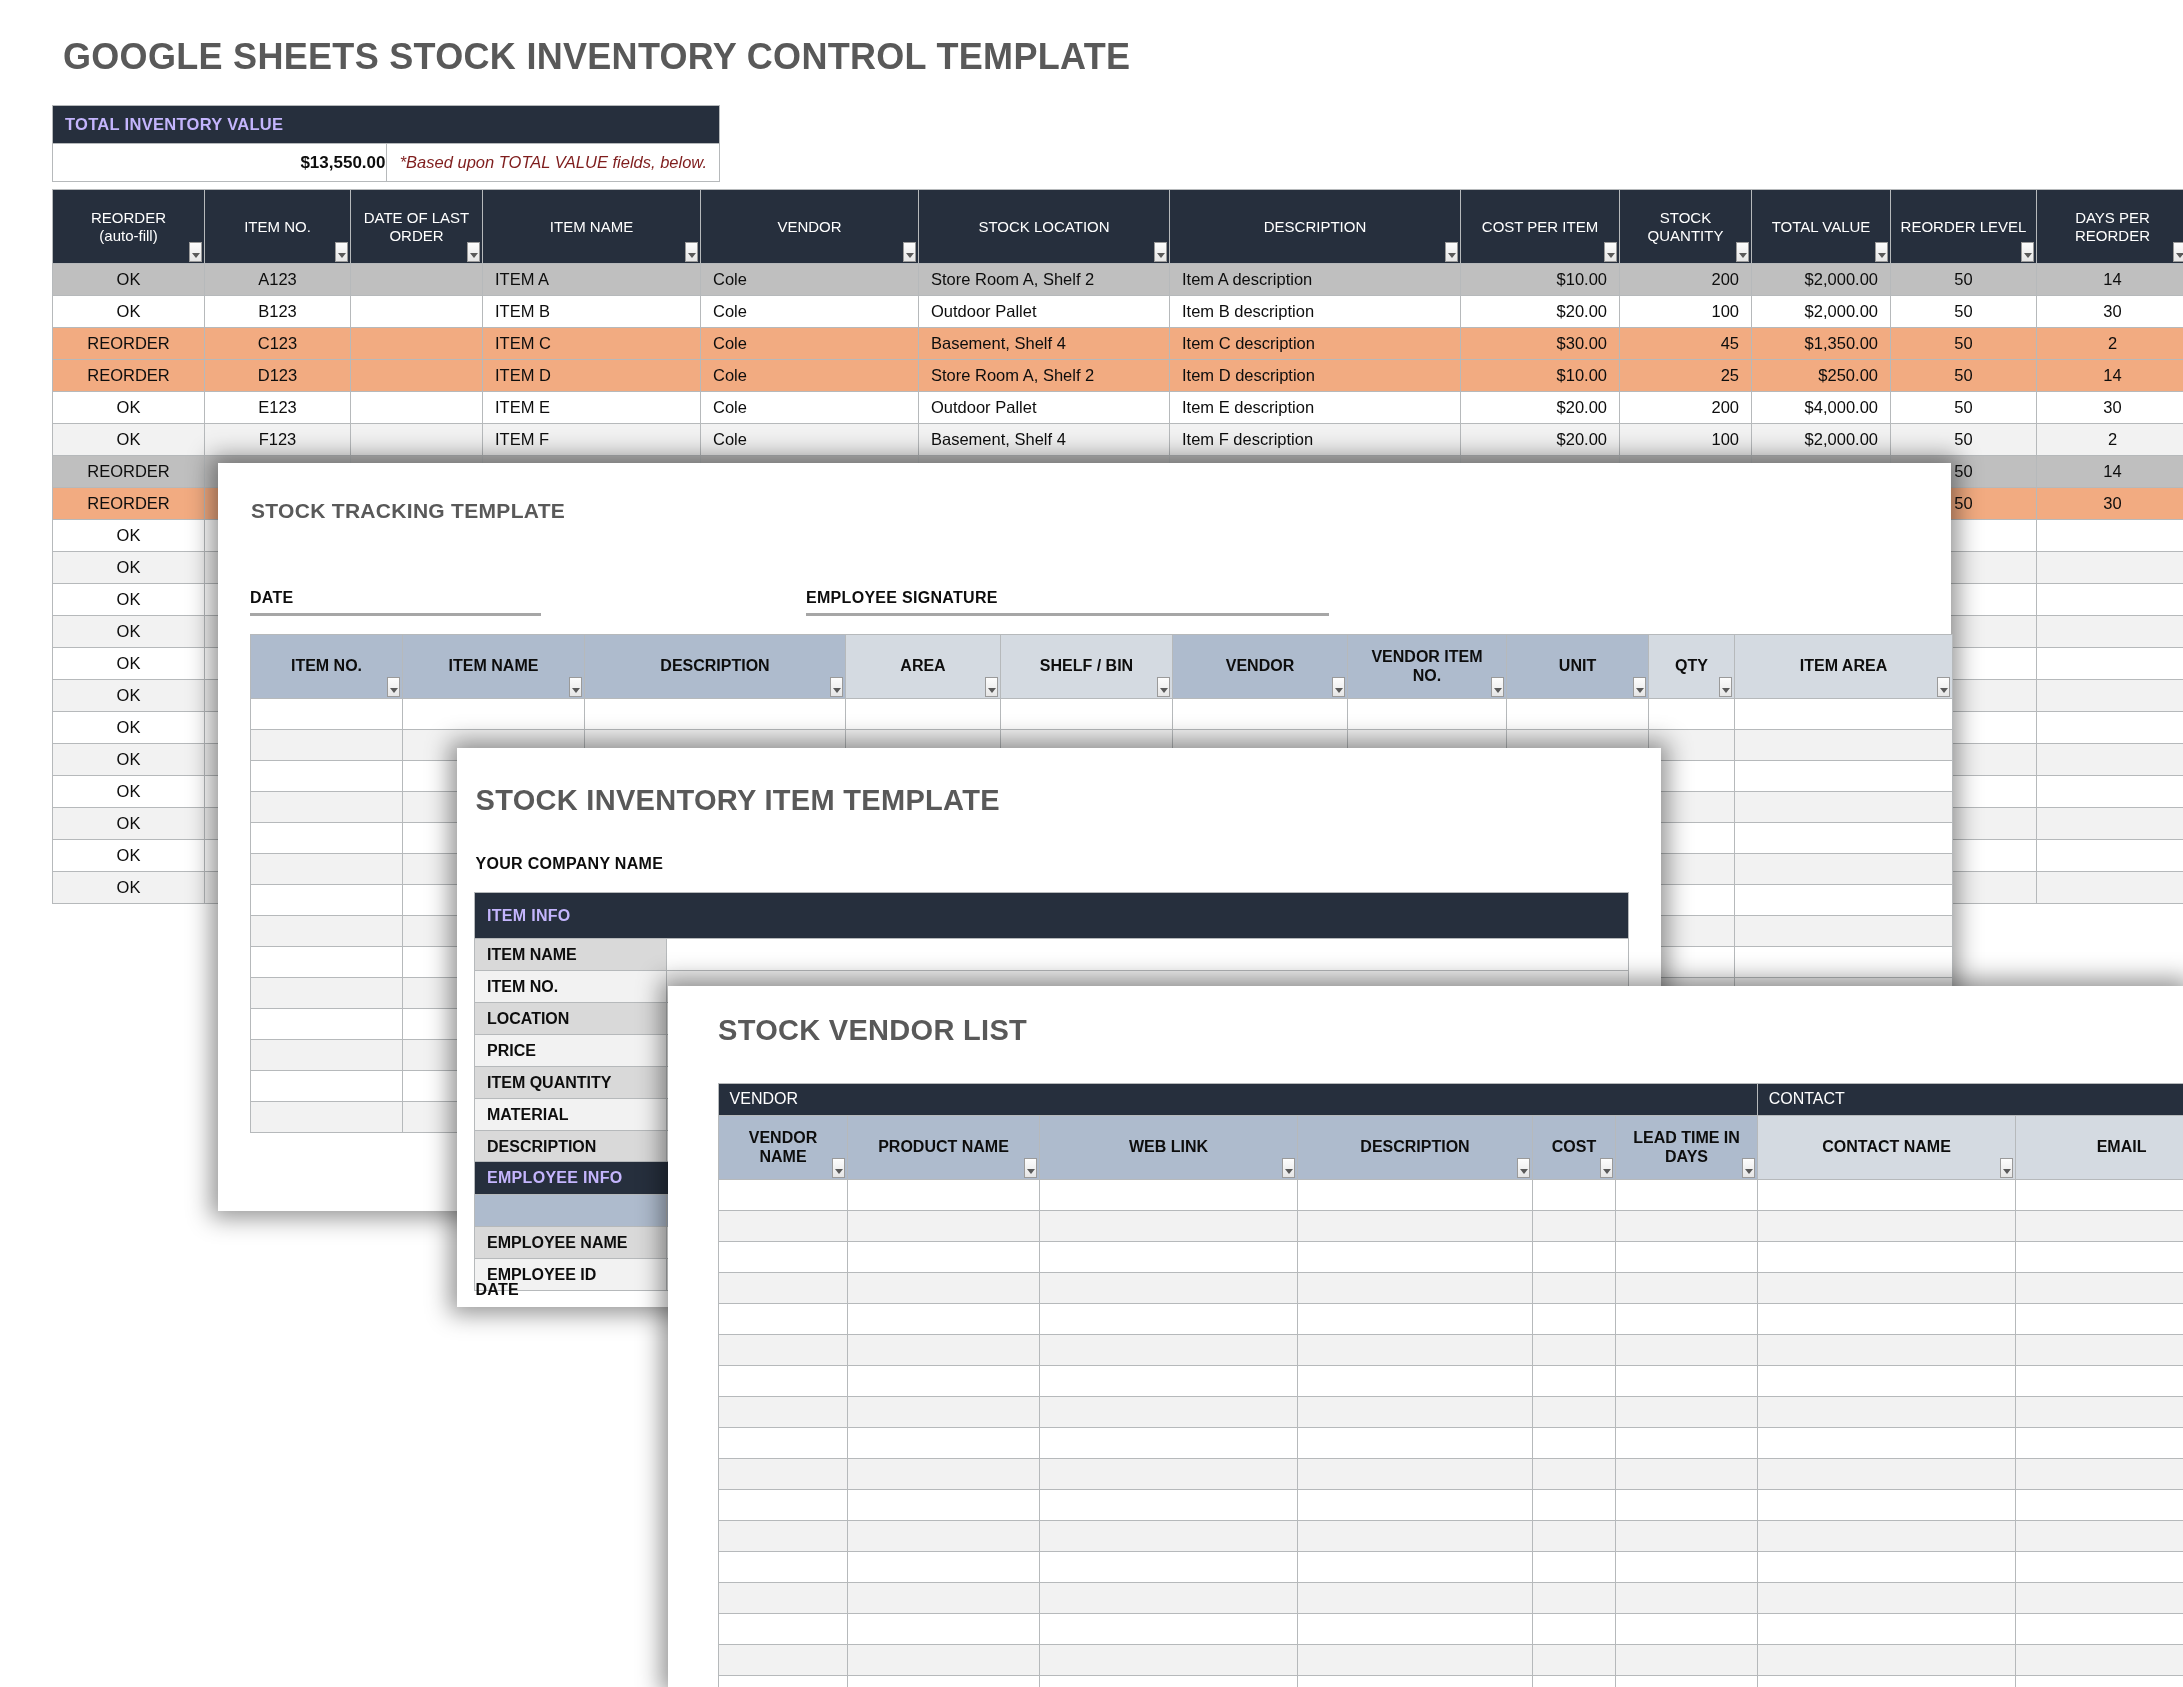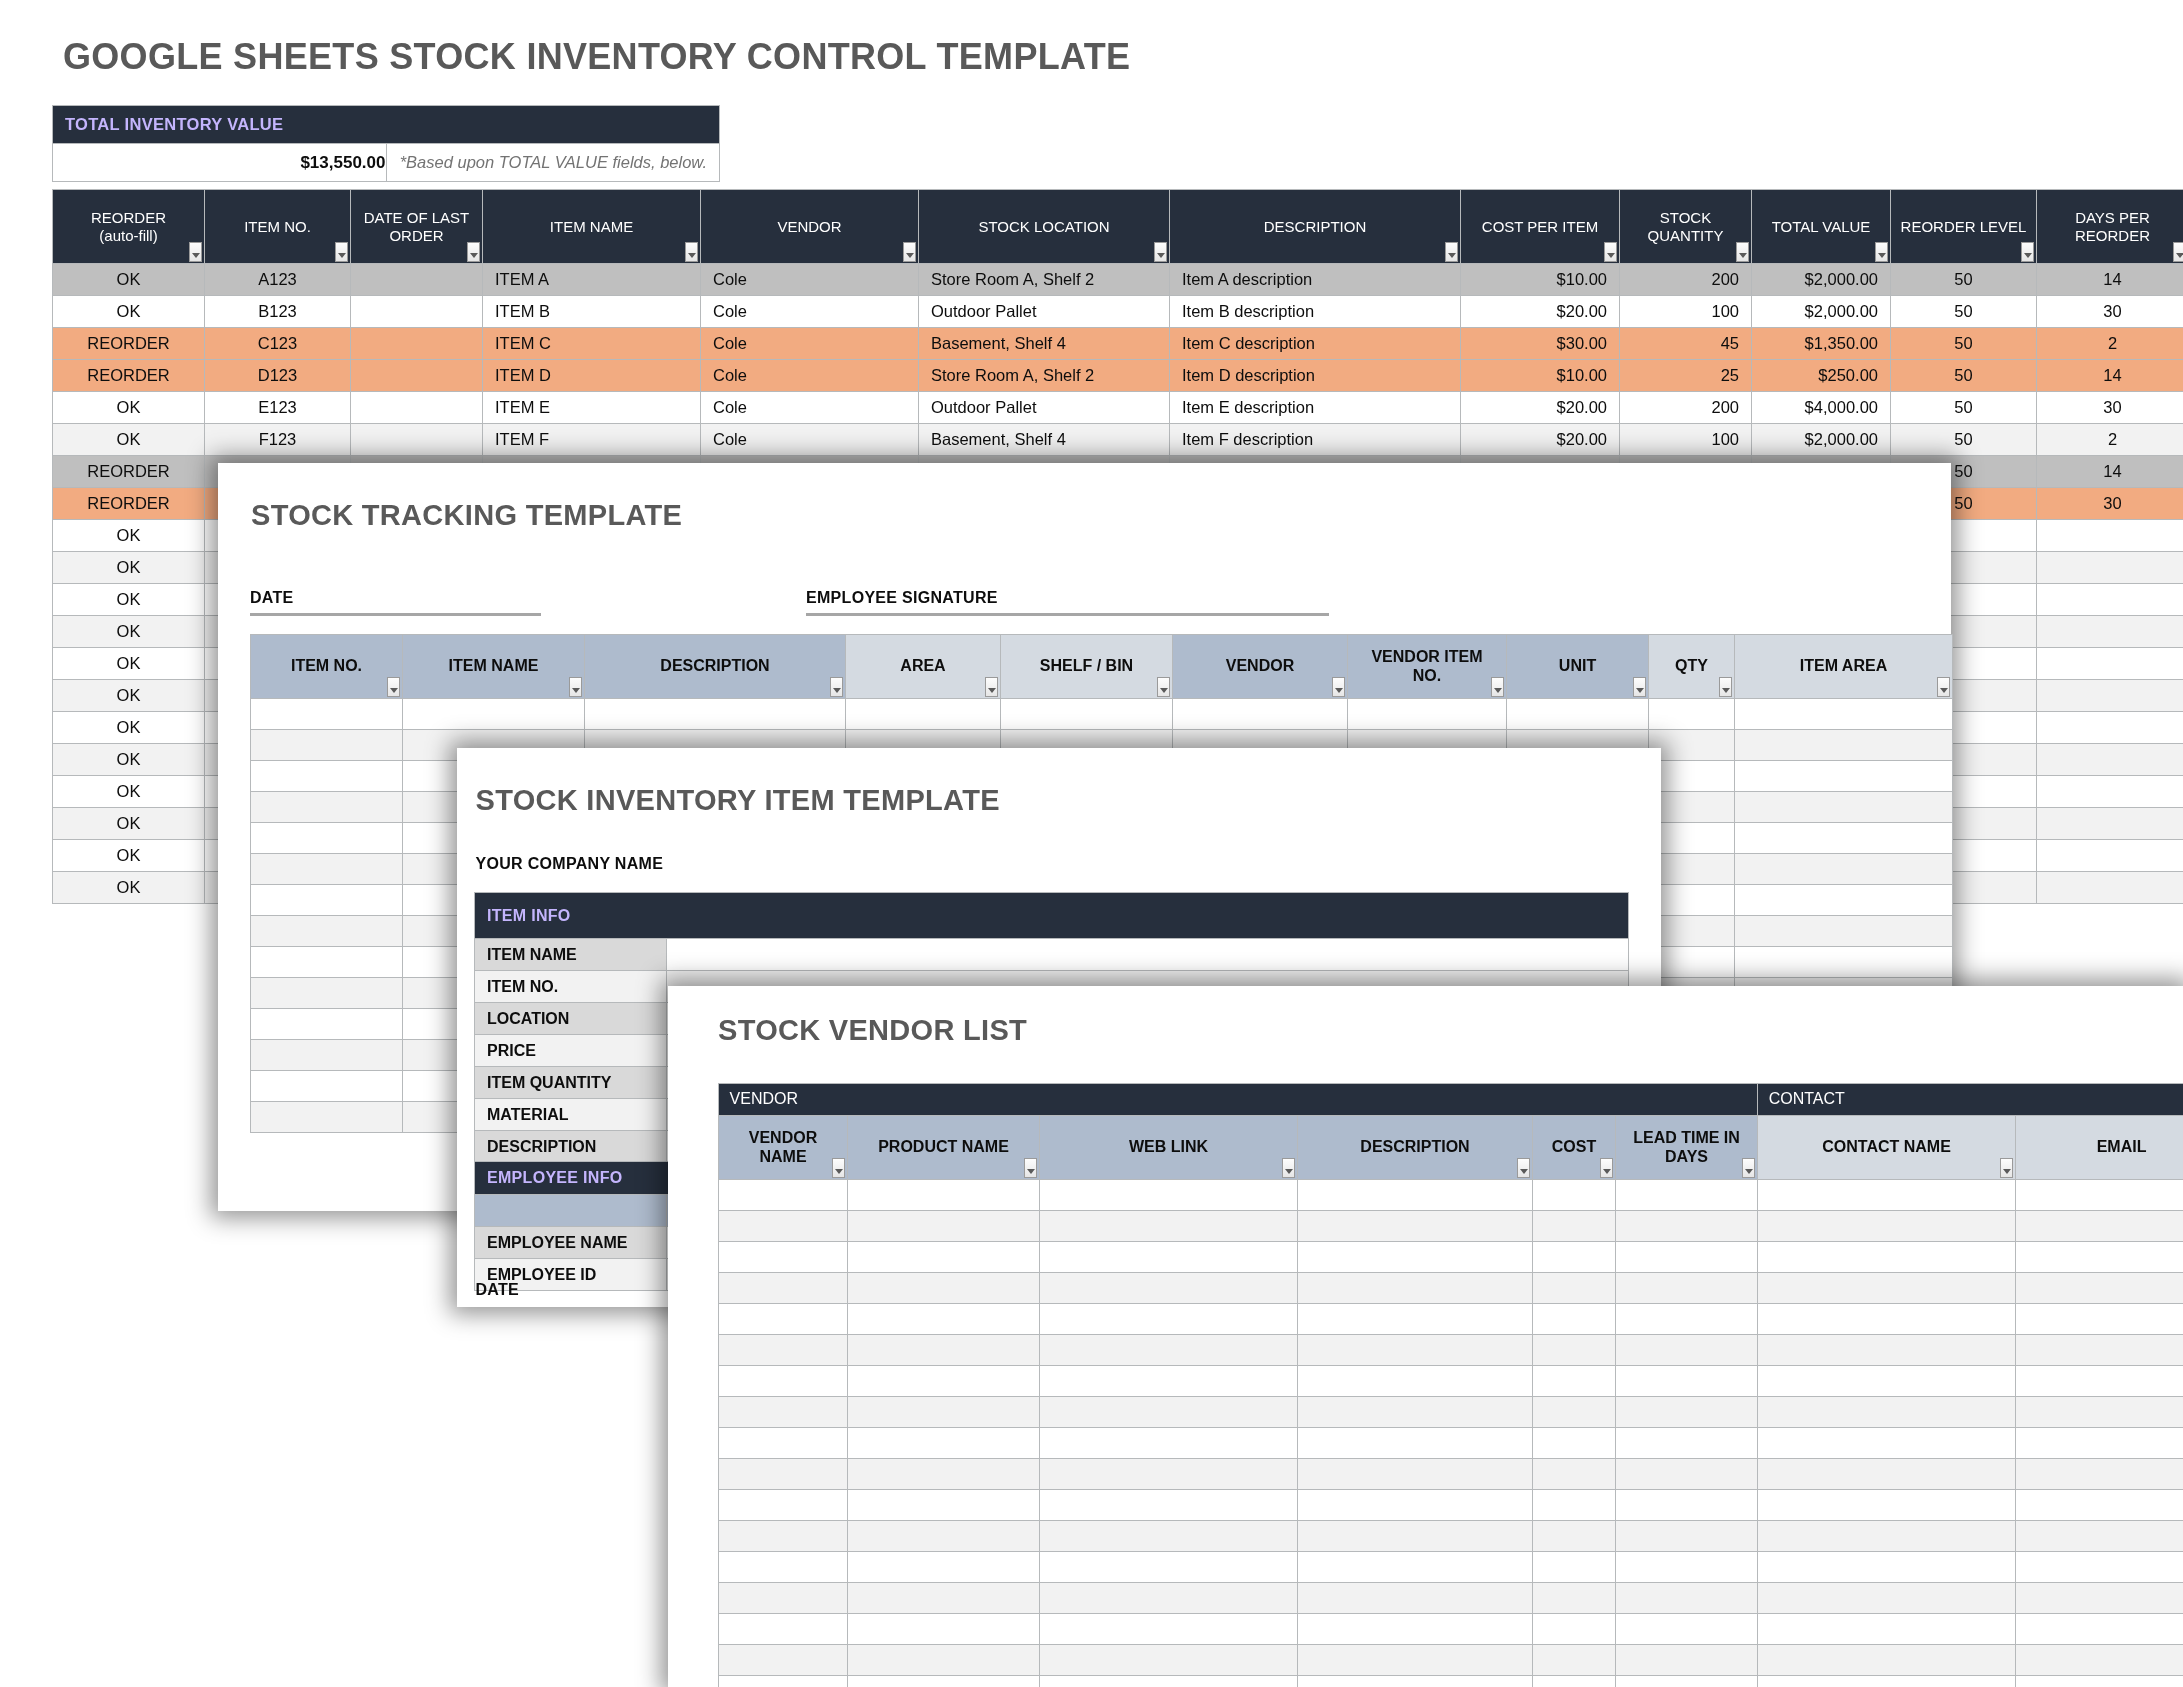--- a/index.html
+++ b/index.html
@@ -71,31 +71,31 @@
   }
 
   
   #card1 { left:0; top:0; width:2183px; height:926px; }
   #card1 .tpl-title { position:absolute; left:63px; top:36px; font-size:36px; }
 
   #tiv { position:absolute; left:52px; top:105px; width:668px; }
   #tiv td { height:38px; font-size:16.5px; }
   #tiv .tiv-hd { padding-left:12px; font-weight:bold; letter-spacing:0.3px; }
   #tiv .tiv-val { width:140px; text-align:right; font-weight:bold; color:#0d0d0d; font-size:17px;}
-  #tiv .tiv-note { padding-left:13.2px; font-style:italic; color:#737373; font-size:16.5px; }
+  #tiv .tiv-note { padding-left:13.2px; font-style:italic; color:#7f1d1d; font-size:16.5px; }
 
   #t1 { position:absolute; left:52px; top:189px; width:2137px; }
   #t1 .hdrcell { height:74px; font-size:15px; padding:0 4px; }
   #t1 td.cell { height:32px; font-size:16.5px; padding:0 12px; color:#0d0d0d; }
   #t1 td.c-center { text-align:center; }
   #t1 td.c-right  { text-align:right; }
 
   
   #card2 { left:218px; top:463px; width:1733px; height:748px; }
-  #card2 .tpl-title { position:absolute; left:33px; top:36px; font-size:29px; }
+  #card2 .tpl-title { position:absolute; left:33px; top:36px; font-size:21px; }
 
   .sigrow { position:absolute; top:126px; left:32px; width:1323px; height:40px; }
   .sig { position:absolute; font-size:16px; font-weight:bold; color:#0d0d0d; letter-spacing:0.3px;}
   .sigline { position:absolute; height:3.3px; background:#a6a6a6; top:24px; }
 
   #t2 { position:absolute; left:32px; top:171px; width:1661px; }
   #t2 .grouphd { height:32px; font-size:16px; }
   #t2 .hdrcell.sub { height:64px; font-size:16px; font-weight:bold; color:#0d0d0d; }
   #t2 td.body { height:31px; }
 

